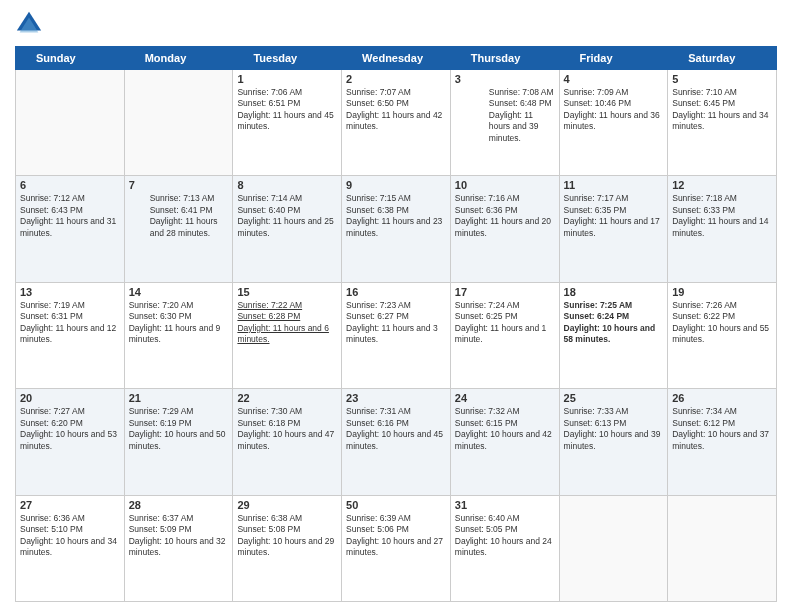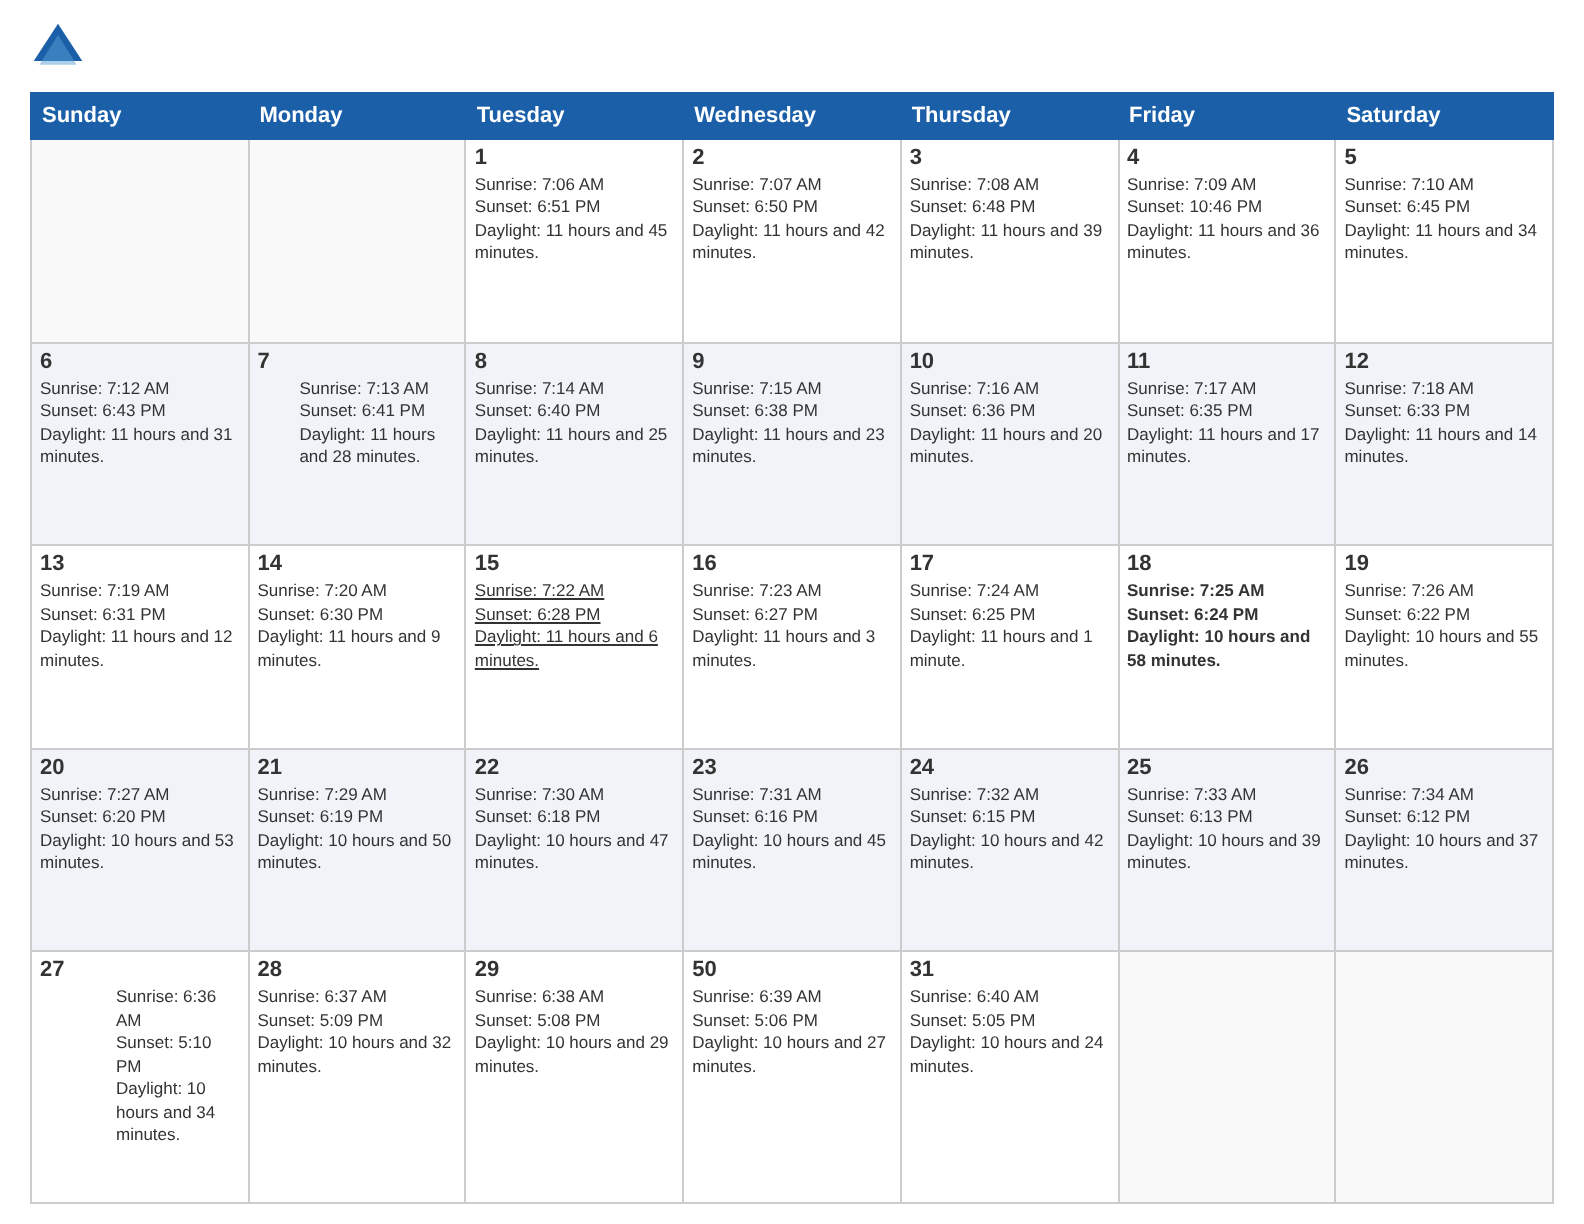--- a/index.html
+++ b/index.html
@@ -56,21 +56,21 @@
       border: 1px solid #ccc;
       border-collapse: collapse;
       width: 100%;
       table-layout: fixed;
     }
     .calendar th {
       background: #1a5fa8;
       color: white;
       font-size: 11px;
       font-weight: bold;
-      padding: 5px 5px;
+      padding: 5px 20px;
       text-align: left;
       border: 1px solid #1a5fa8;
     }
     .calendar td {
       border: 1px solid #ccc;
       vertical-align: top;
       padding: 3px 4px;
       font-size: 9px;
       color: #333;
       background: #fff;
@@ -139,21 +139,21 @@
 Daylight: 11 hours and 45 minutes.</div>
           </td>
           <td>
             <span class="day-num">2</span>
             <div class="day-detail" style="white-space: pre-line;">Sunrise: 7:07 AM
 Sunset: 6:50 PM
 Daylight: 11 hours and 42 minutes.</div>
           </td>
           <td>
             <span class="day-num">3</span>
-            <div class="day-detail" style="white-space: pre-line;">Sunrise: 7:08 AM
+            <div class="day-detail" style="white-space: pre-line; margin-left: 34px;">Sunrise: 7:08 AM
 Sunset: 6:48 PM
 Daylight: 11 hours and 39 minutes.</div>
           </td>
           <td>
             <span class="day-num">4</span>
             <div class="day-detail" style="white-space: pre-line;">Sunrise: 7:09 AM
 Sunset: 10:46 PM
 Daylight: 11 hours and 36 minutes.</div>
           </td>
           <td>
@@ -291,21 +291,21 @@
           <td>
             <span class="day-num">26</span>
             <div class="day-detail" style="white-space: pre-line;">Sunrise: 7:34 AM
 Sunset: 6:12 PM
 Daylight: 10 hours and 37 minutes.</div>
           </td>
         </tr>
         <tr>
           <td>
             <span class="day-num">27</span>
-            <div class="day-detail" style="white-space: pre-line; margin-left: 38px;">Sunrise: 6:36 AM
+            <div class="day-detail" style="white-space: pre-line;">Sunrise: 6:36 AM
 Sunset: 5:10 PM
 Daylight: 10 hours and 34 minutes.</div>
           </td>
           <td>
             <span class="day-num">28</span>
             <div class="day-detail" style="white-space: pre-line;">Sunrise: 6:37 AM
 Sunset: 5:09 PM
 Daylight: 10 hours and 32 minutes.</div>
           </td>
           <td>

